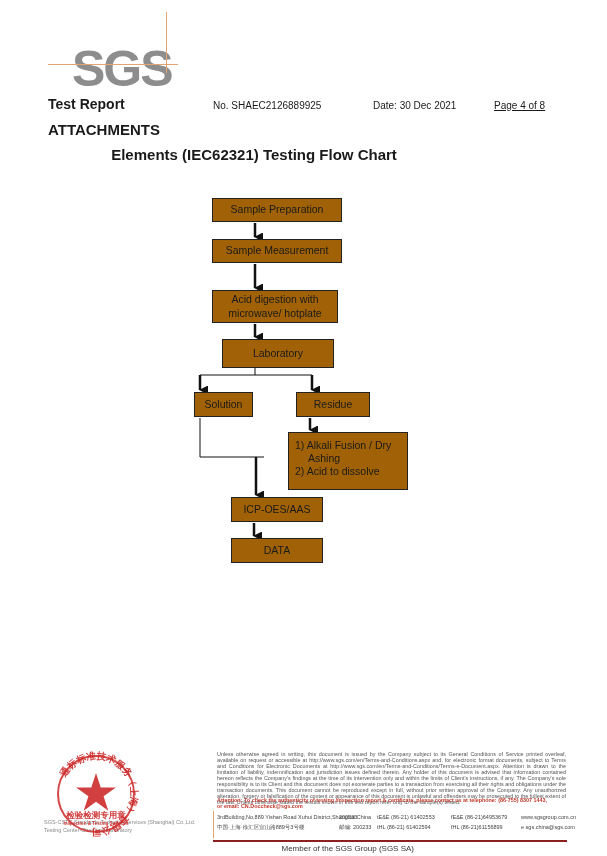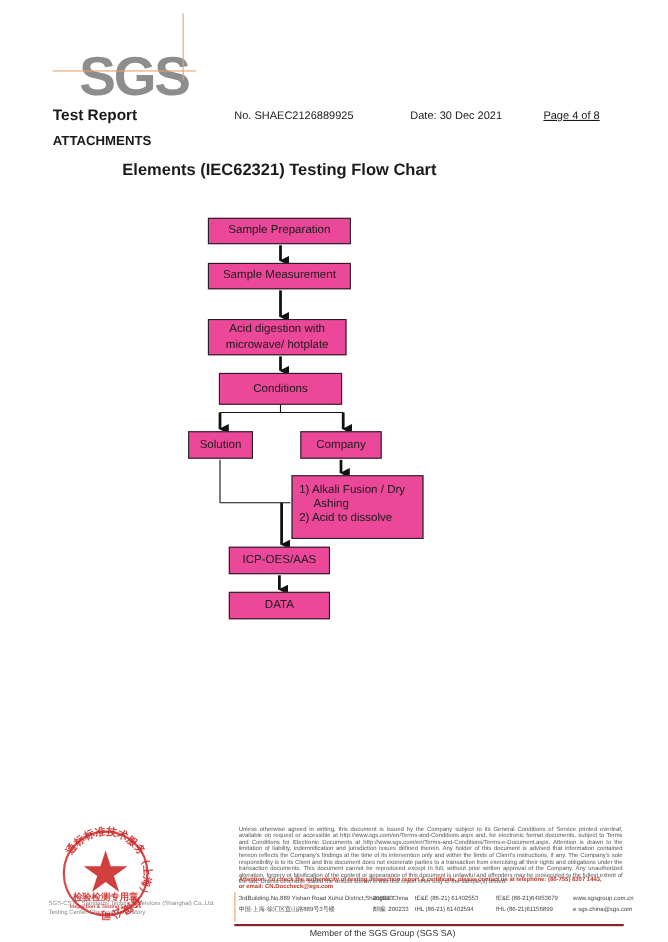--- a/index.html
+++ b/index.html
@@ -10,32 +10,32 @@
   
   .logo-sgs { position:absolute; left:72px; top:8px; font-size:50px; font-weight:bold;
               color:#8d8d8d; letter-spacing:-2px; line-height:1;margin-top:36px; }
   .logo-hline { position:absolute; left:48px; top:64px; width:130px; height:1px; background:#e2a472; }
   .logo-vline { position:absolute; left:166px; top:12px; width:1px; height:61px; background:#e2a472; }
 
   .report-title { position:absolute; left:48px; top:96px; font-size:14px; font-weight:bold; }
   .hdr-no   { position:absolute; left:213px; top:100px; font-size:10px; }
   .hdr-date { position:absolute; left:373px; top:100px; font-size:10px; }
   .hdr-page { position:absolute; left:494px; top:100px; font-size:10px;text-decoration:underline; }
-  .attachments { position:absolute; left:48px; top:121px; font-size:12px; font-weight:bold; }
+  .attachments { position:absolute; left:48px; top:121px; font-size:15px; font-weight:bold; }
 
   .chart-title { position:absolute; left:0; top:146px; width:508px; text-align:center;
                  font-size:15px; font-weight:bold; }
   .intro { position:absolute; left:42px; top:174px; width:540px; font-size:9.5px; }
 
   
   .flowchart { position:absolute; left:0; top:190px; width:607px; height:400px; }
   .fc-svg { position:absolute; left:0; top:0; }
-  .fbox { position:absolute; border:1px solid #222; background:#ec4899; display:flex;
+  .fbox { position:absolute; border:1px solid #222; background:#a16207; display:flex;
           align-items:center; justify-content:center; text-align:center;
-          font-size:10.5px; line-height:1.25; }
+          font-size:10.5px; line-height:1.25;margin-left:23px; }
   .fbox.sample-prep { left:189px; top:8px;   width:130px; height:24px; }
   .fbox.sample-meas { left:189px; top:49px;  width:130px; height:24px; }
   .fbox.acid        { left:189px; top:100px; width:126px; height:33px; padding:0 6px; }
   .fbox.filtration  { left:199px; top:149px; width:112px; height:29px; }
   .fbox.solution    { left:171px; top:202px; width:59px;  height:25px; }
   .fbox.residue     { left:273px; top:202px; width:74px;  height:25px; }
   .fbox.alkali      { left:265px; top:242px; width:120px; height:58px; display:block;
                       text-align:left; padding:6px 4px 0 6px; font-size:10.5px; }
   .fbox.alkali .ln2 { padding-left:13px; display:block; }
   .fbox.alkali span { display:block; }
@@ -105,23 +105,23 @@
       <line x1="200" y1="267" x2="264" y2="267" stroke="#111" stroke-width="1"></line>
 
       <line x1="256" y1="267" x2="256" y2="305" stroke="#111" stroke-width="2.5" marker-end="url(#ah)"></line>
 
       <line x1="254" y1="333" x2="254" y2="346" stroke="#111" stroke-width="2.5" marker-end="url(#ah)"></line>
     </svg>
 
     <div class="fbox sample-prep">Sample Preparation</div>
     <div class="fbox sample-meas">Sample Measurement</div>
     <div class="fbox acid">Acid digestion with microwave/ hotplate</div>
-    <div class="fbox filtration">Conditions</div>
+    <div class="fbox filtration">Laboratory</div>
     <div class="fbox solution">Solution</div>
-    <div class="fbox residue">Company</div>
+    <div class="fbox residue">Residue</div>
     <div class="fbox alkali">
       <span>1) Alkali Fusion / Dry</span>
       <span class="ln2">Ashing</span>
       <span>2) Acid to dissolve</span>
     </div>
     <div class="fbox icp">ICP-OES/AAS</div>
     <div class="fbox data">DATA</div>
   </div>
 
   <div class="footer">

